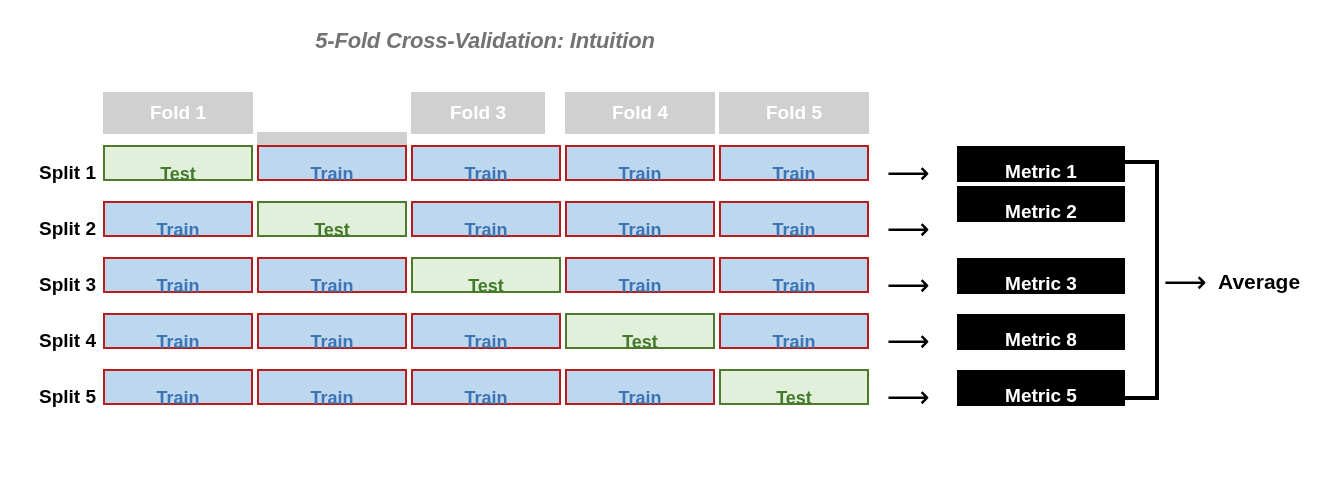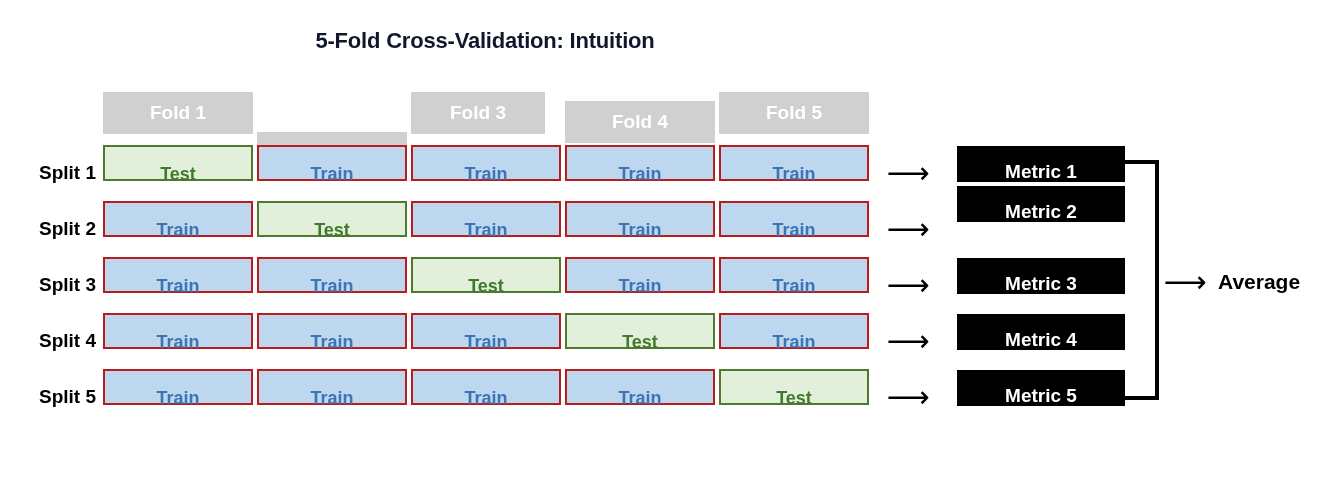--- a/index.html
+++ b/index.html
@@ -17,22 +17,23 @@
 
   
   #diagram-title {
     position: absolute;
     left: 0;
     top: 28px;
     width: 970px;
     text-align: center;
     font-size: 22px;
     font-weight: bold;
-    color: #0f172a;
+    color: #737373;
     letter-spacing: -0.2px;
+    font-style: italic;
   }
 
   .row-label {
     position: absolute;
     left: 12px;
     width: 84px;
     text-align: right;
     font-size: 19px;
     font-weight: bold;
     color: #000000;
@@ -155,21 +156,21 @@
 </style>
 </head>
 <body>
 
 <div id="diagram-title">5-Fold Cross-Validation: Intuition</div>
 
 <div id="diagram-body">
     <div class="fold-header" style="left: 103px; top: 92px; width: 150px;">Fold 1</div>
     <div class="fold-header" style="left: 257px; top: 92px; width: 150px; margin-top: 40px;">Fold 2</div>
     <div class="fold-header" style="left: 411px; top: 92px; width: 134px;">Fold 3</div>
-    <div class="fold-header" style="left: 565px; top: 92px; width: 150px; margin-top: 9px;">Fold 4</div>
+    <div class="fold-header" style="left: 565px; top: 92px; width: 150px;">Fold 4</div>
     <div class="fold-header" style="left: 719px; top: 92px; width: 150px;">Fold 5</div>
     <div class="row-label" style="top: 145px;">Split 1</div>
     <div class="cell test" style="left: 103px; top: 145px; width: 150px;">Test</div>
     <div class="cell train" style="left: 257px; top: 145px; width: 150px;">Train</div>
     <div class="cell train" style="left: 411px; top: 145px; width: 150px;">Train</div>
     <div class="cell train" style="left: 565px; top: 145px; width: 150px;">Train</div>
     <div class="cell train" style="left: 719px; top: 145px; width: 150px;">Train</div>
     <div class="row-arrow" style="left: 880px; top: 145px;">⟶</div>
     <div class="metric-box" style="top: 146px;">Metric 1</div>
     <div class="row-label" style="top: 201px;">Split 2</div>
@@ -188,21 +189,21 @@
     <div class="cell train" style="left: 719px; top: 257px; width: 150px;">Train</div>
     <div class="row-arrow" style="left: 880px; top: 257px;">⟶</div>
     <div class="metric-box" style="top: 258px;">Metric 3</div>
     <div class="row-label" style="top: 313px;">Split 4</div>
     <div class="cell train" style="left: 103px; top: 313px; width: 150px;">Train</div>
     <div class="cell train" style="left: 257px; top: 313px; width: 150px;">Train</div>
     <div class="cell train" style="left: 411px; top: 313px; width: 150px;">Train</div>
     <div class="cell test" style="left: 565px; top: 313px; width: 150px;">Test</div>
     <div class="cell train" style="left: 719px; top: 313px; width: 150px;">Train</div>
     <div class="row-arrow" style="left: 880px; top: 313px;">⟶</div>
-    <div class="metric-box" style="top: 314px;">Metric 4</div>
+    <div class="metric-box" style="top: 314px;">Metric 8</div>
     <div class="row-label" style="top: 369px;">Split 5</div>
     <div class="cell train" style="left: 103px; top: 369px; width: 150px;">Train</div>
     <div class="cell train" style="left: 257px; top: 369px; width: 150px;">Train</div>
     <div class="cell train" style="left: 411px; top: 369px; width: 150px;">Train</div>
     <div class="cell train" style="left: 565px; top: 369px; width: 150px;">Train</div>
     <div class="cell test" style="left: 719px; top: 369px; width: 150px;">Test</div>
     <div class="row-arrow" style="left: 880px; top: 369px;">⟶</div>
     <div class="metric-box" style="top: 370px;">Metric 5</div>
   </div>
 

